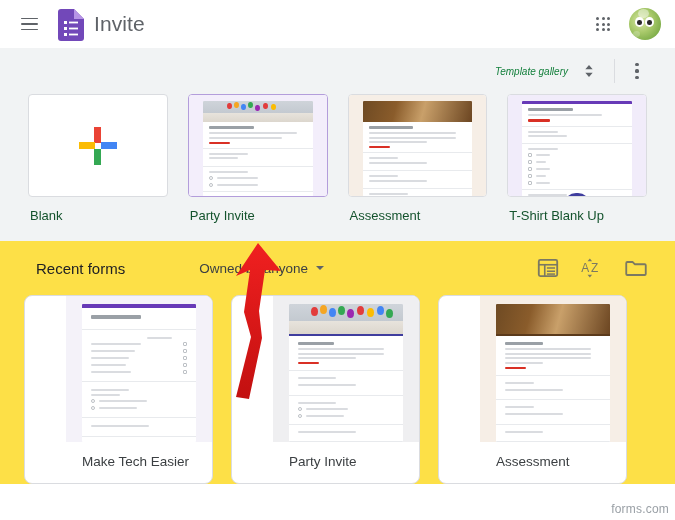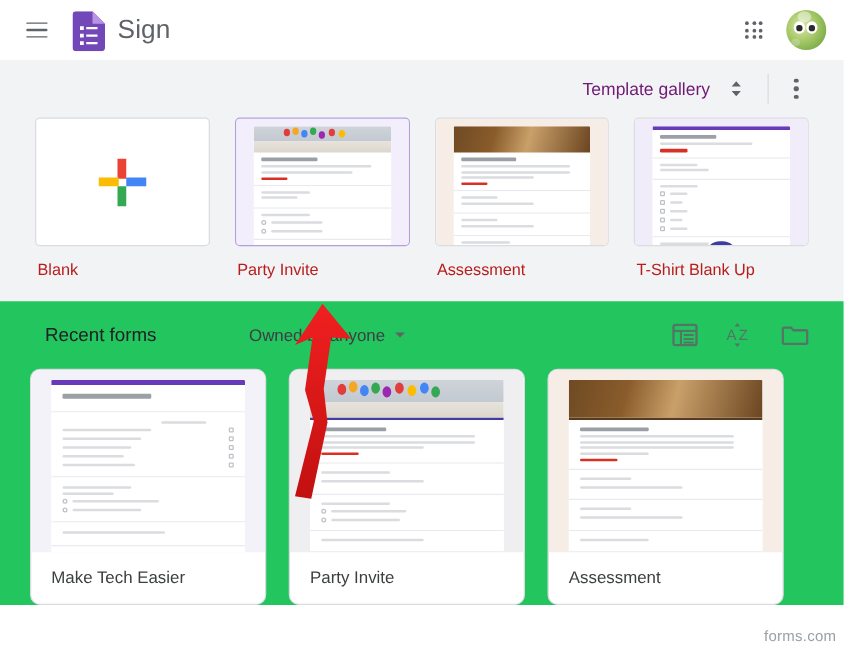--- a/index.html
+++ b/index.html
@@ -78,38 +78,38 @@
 
   
   .templates-section { background: #f1f3f4; padding: 0 0 18px 0; }
   .section-bar {
     display: flex; align-items: center; height: 46px;
     padding: 0 26px 0 36px;
   }
   .section-title { font-size: 14.5px; color: #202124; font-weight: 400; }
   .section-spacer { flex: 1; }
   .gallery-link {
-    font-size: 14px; color: #701a75; cursor: pointer; white-space: nowrap;
+    font-size: 10px; color: #15803d; cursor: pointer; white-space: nowrap; font-style: italic;
   }
   .chev-updown { width: 22px; height: 22px; margin-left: 10px; cursor: pointer; }
   .divider-v { width: 1px; height: 24px; background: #dadce0; margin: 0 10px 0 14px; }
   .kebab {
     width: 24px; height: 24px; display: flex; flex-direction: column;
     align-items: center; justify-content: center; gap: 3px; cursor: pointer;
   }
   .kebab i { width: 3.1px; height: 3.1px; border-radius: 50%; background: #5f6368; display: block; }
 
   .tpl-row { display: flex; padding: 0 28px; gap: 20px; }
   .tpl { width: 141px; cursor: pointer; }
   .tpl-thumb {
     height: 103px; background: #fff; border: 1px solid #dadce0;
     border-radius: 4px; overflow: hidden; position: relative;
   }
   .tpl.selected .tpl-thumb { border: 1px solid #b39ddb; }
-  .tpl-name { font-size: 13px; color: #b91c1c; margin-top: 11px; padding-left: 2px; }
+  .tpl-name { font-size: 13px; color: #14532d; margin-top: 11px; padding-left: 2px; }
 
   
   .plus-wrap { position: absolute; inset: 0; display: flex; align-items: center; justify-content: center; }
   .plus { position: relative; width: 38px; height: 38px; }
   .plus .bar { position: absolute; }
   .plus .top { width: 7px; height: 16px; background: #ea4335; left: 15.5px; top: 0; }
   .plus .bottom { width: 7px; height: 16px; background: #34a853; left: 15.5px; bottom: 0; }
   .plus .left { width: 16px; height: 7px; background: #fbbc04; left: 0; top: 15.5px; }
   .plus .right { width: 16px; height: 7px; background: #4285f4; right: 0; top: 15.5px; }
 
@@ -140,42 +140,42 @@
   .mini-check { width: 4px; height: 4px; border: 1px solid #bdc1c6; border-radius: 1px; flex: 0 0 auto; }
   .mini-optline { height: 2px; background: #dadce0; border-radius: 1px; flex: 1; max-width: 42%; }
   .balloon { position: absolute; width: 5px; height: 6.4px; border-radius: 50%; }
   .tshirt-img {
     position: absolute; bottom: 0; left: 50%; transform: translateX(-50%);
     width: 26px; height: 12px; background: #3f3d9e;
     border-radius: 13px 13px 0 0;
   }
 
   
-  .recent-section { background: #22c55e; }
+  .recent-section { background: #fde047; }
   .recent-bar {
     display: flex; align-items: center; height: 54px; padding: 0 26px 0 36px;
   }
   .recent-title { font-size: 15px; color: #202124; }
   .owned-wrap {
     display: flex; align-items: center; cursor: pointer;
     margin-left: 74px;
   }
   .owned-text { font-size: 13.5px; color: #3c4043; }
   .caret-down {
     width: 0; height: 0; margin-left: 8px;
     border-left: 4.6px solid transparent; border-right: 4.6px solid transparent;
     border-top: 4.8px solid #5f6368;
   }
   .recent-spacer { flex: 1; }
   .icon-btn { width: 26px; height: 26px; margin-left: 18px; cursor: pointer; opacity: .82; }
 
   .recent-row { display: flex; padding: 0 24px; gap: 18px; }
   .recent-card {
     width: 189px; border: 1px solid #dadce0; border-radius: 8px;
-    overflow: hidden; cursor: pointer; background: #fff;
+    overflow: hidden; cursor: pointer; background: #fff; padding-left: 41px;
   }
   .recent-thumb { height: 146px; position: relative; overflow: hidden; }
   .recent-thumb .mini { padding: 8px 16px 0 16px; }
   .recent-foot {
     padding: 12px 16px 14px 16px; font-size: 13.5px; color: #3c4043;
   }
 
   
   .arrow { position: absolute; left: 0; top: 0; pointer-events: none; }
 
@@ -203,21 +203,21 @@
         <path d="M16 0l10 10H16z" fill="#b794e6"></path>
         <rect x="6" y="12" width="3" height="3" fill="#fff"></rect>
         <rect x="11" y="12.6" width="9" height="1.8" fill="#fff"></rect>
         <rect x="6" y="18" width="3" height="3" fill="#fff"></rect>
         <rect x="11" y="18.6" width="9" height="1.8" fill="#fff"></rect>
         <rect x="6" y="24" width="3" height="3" fill="#fff"></rect>
         <rect x="11" y="24.6" width="9" height="1.8" fill="#fff"></rect>
       </svg>
     </div>
 
-    <div class="brand-title">Sign</div>
+    <div class="brand-title">Invite</div>
 
 
     <div class="apps-grid">
       <i></i>
         <i></i>
         <i></i>
         <i></i>
         <i></i>
         <i></i>
         <i></i>

